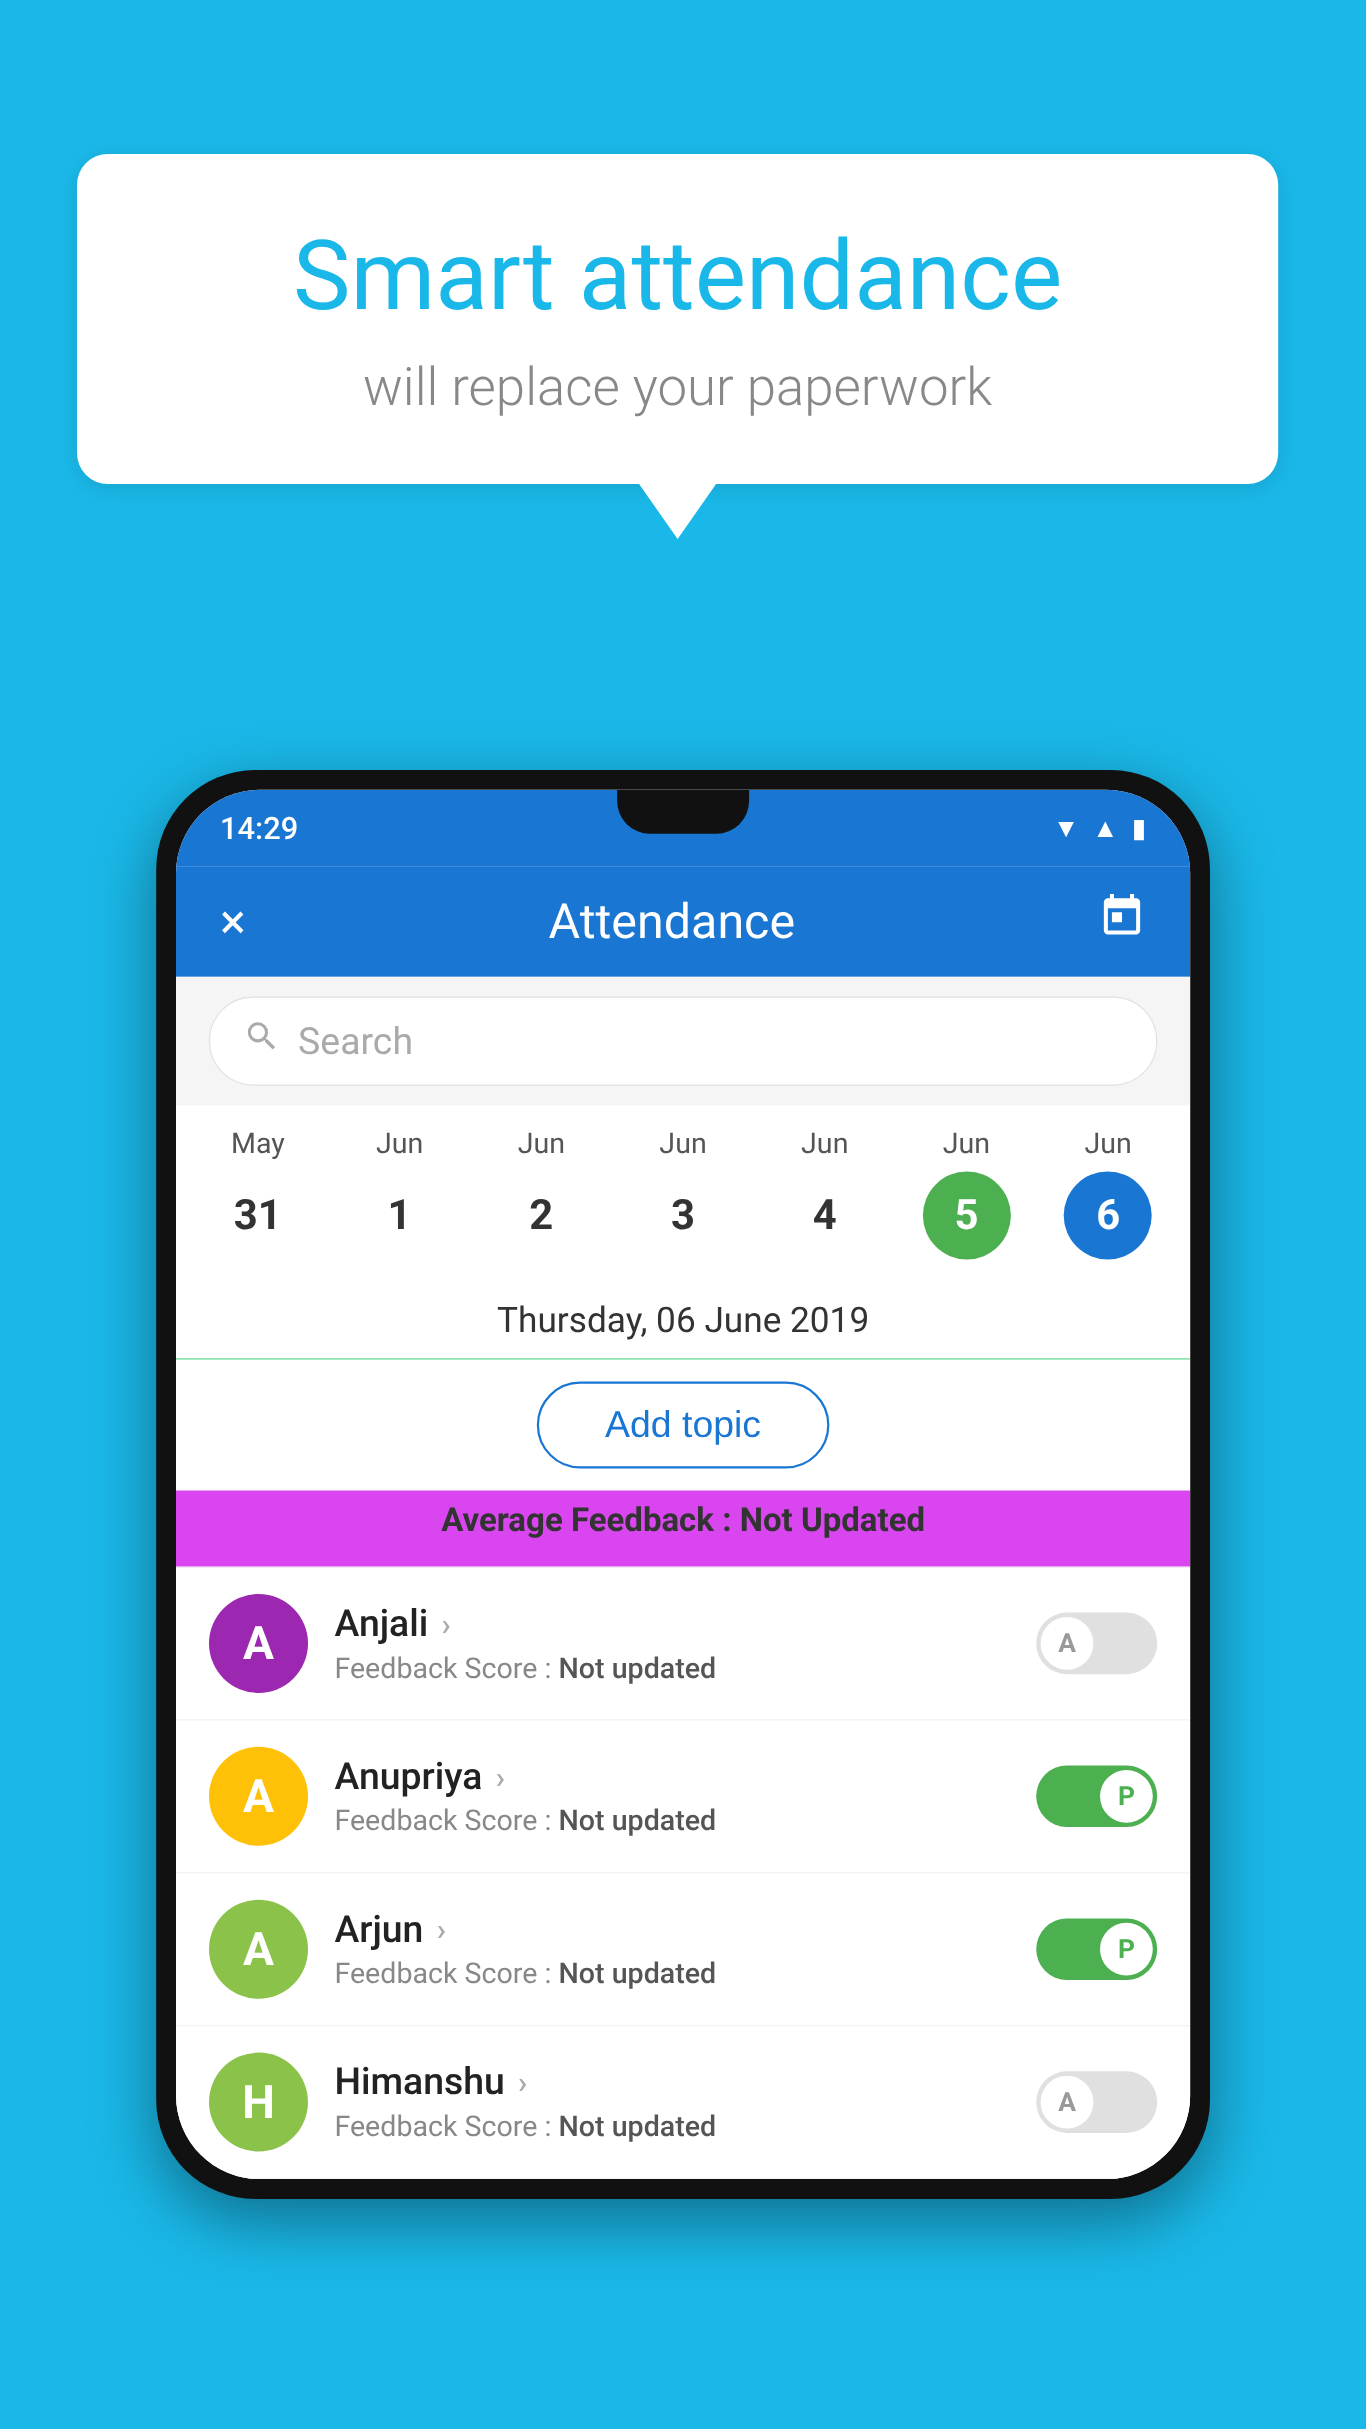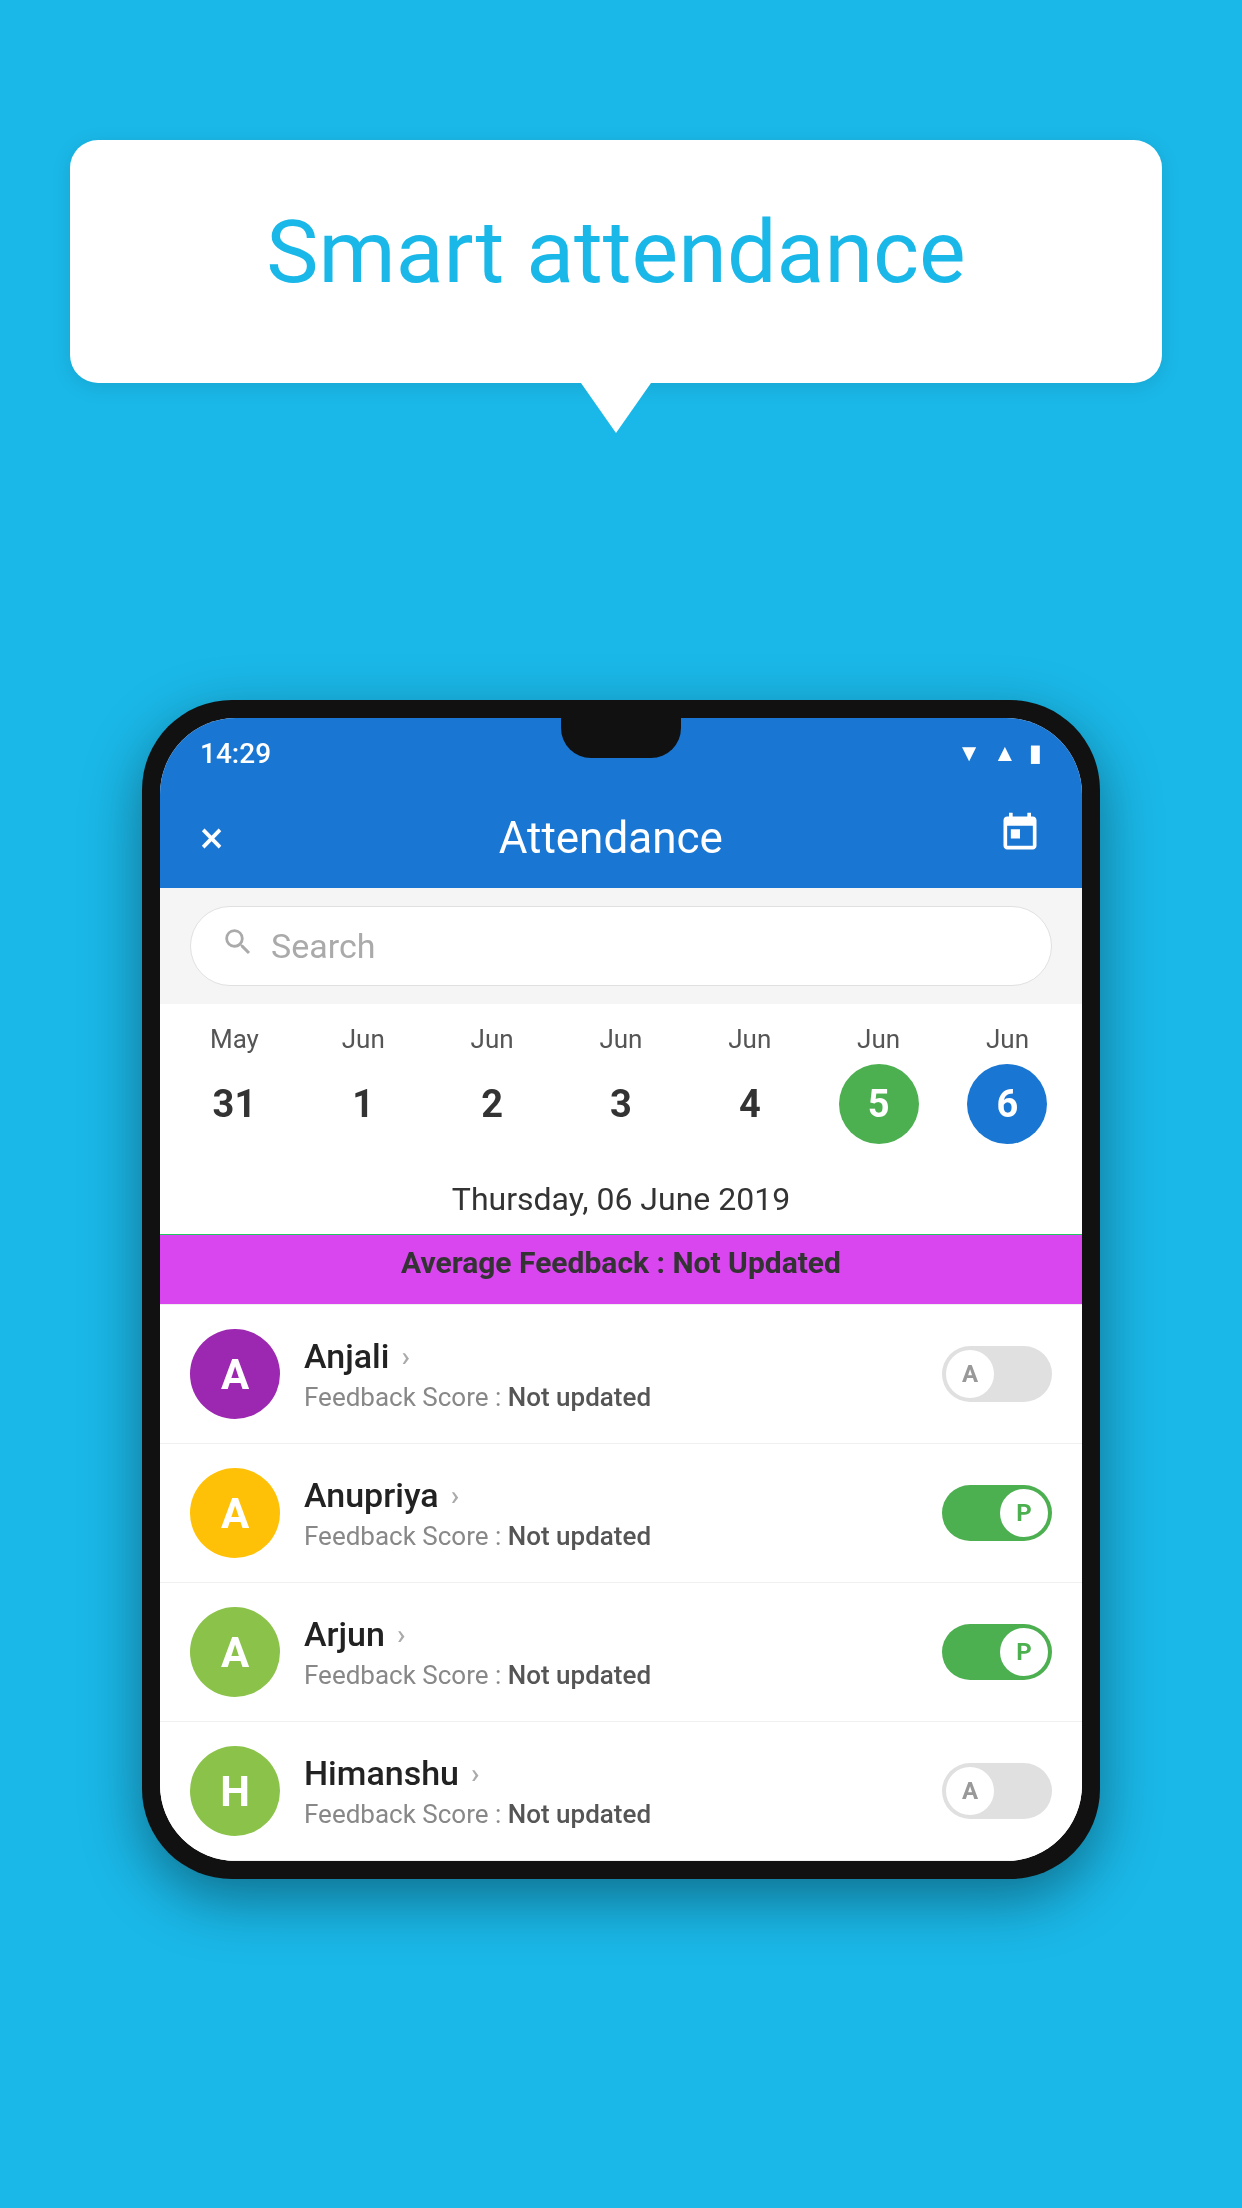--- a/index.html
+++ b/index.html
@@ -317,20 +317,21 @@
       font-size: 28px;
       margin-left: 4px;
     }
   </style>
 </head>
 <body>
 
 <div class="speech-bubble-wrapper">
   <div class="speech-bubble">
     <div class="bubble-title">Smart attendance</div>
+    <div class="bubble-subtitle">will replace your paperwork</div>
   </div>
   <div class="speech-bubble-tail"></div>
 </div>
 
 <div class="phone-wrapper">
   <div class="phone-frame">
     <div class="phone-inner">
 
       <div class="status-bar">
         <div class="notch"></div>
@@ -389,20 +390,23 @@
             <div class="cal-date today">5</div>
           </div>
           <div class="cal-day">
             <div class="cal-month">Jun</div>
             <div class="cal-date selected">6</div>
           </div>
         </div>
 
       <div class="date-label">Thursday, 06 June 2019</div>
 
+      <div class="add-topic-wrapper">
+        <button class="add-topic-btn">Add topic</button>
+      </div>
 
       <div class="avg-feedback">
         <span>Average Feedback : </span><span style="font-weight:700;color:#333;">Not Updated</span>
       </div>
 
       <div class="student-list" id="student-list">
       <div class="student-item">
             <div class="student-avatar" style="background-color: rgb(156, 39, 176);">A</div>
             <div class="student-info">
               <div class="student-name">Anjali <span class="chevron-right">›</span></div>

